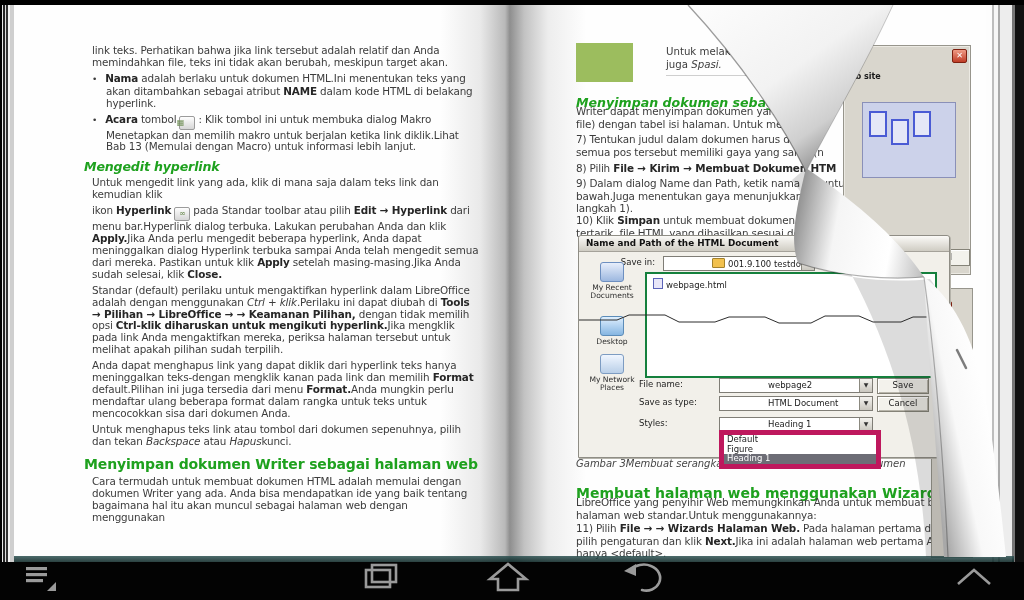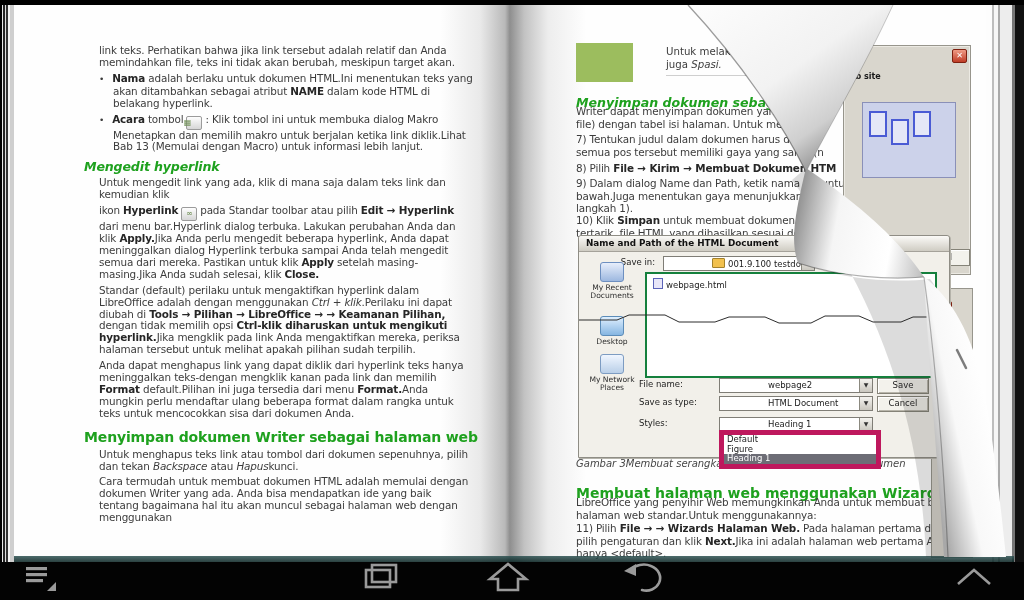--- a/index.html
+++ b/index.html
@@ -14,21 +14,21 @@
   .page{position:absolute;top:0;height:557px;background:#fefefe;overflow:hidden;}
   .page.left{left:14px;width:496px;
     background:linear-gradient(90deg,#fefefe 0 86%,#e9e9e9 94%,#b9b9b9 99%,#8d8d8d 100%);}
   .page.right{left:510px;width:476px;
     background:linear-gradient(90deg,#8f8f8f 0,#c2c2c2 3%,#ededed 8%,#fefefe 16%);}
   .bottom-shade{position:absolute;left:14px;top:551px;width:1000px;height:6px;
     background:linear-gradient(#2e5353,#06201f);opacity:.85;}
   
   .lcol{position:absolute;left:70px;top:40px;width:404px;color:#3c3c3c;
         font-size:10.4px;line-height:11.9px;letter-spacing:-.15px;}
-  .lb{margin:0 15px 4px;}
+  .lb{margin:0 8px 4px;}
   .lp-bullet{padding-left:14px;text-indent:-14px;}
   .bu{font-size:9px;margin-right:8px;}
   .b{font-weight:bold;color:#262626;}
   .i{font-style:italic;}
   .lp-h3,.rp-h3{color:#1ea11e;font-weight:bold;font-style:italic;font-size:12.6px;
                 line-height:14px;margin:7px 0 3px;}
   .lp-h2,.rp-h2{color:#1ea11e;font-weight:bold;font-size:14px;line-height:16px;margin:9px 0 4px;}
   .chip{display:inline-block;width:14px;height:12px;border:1px solid #9b9b9b;border-radius:2px;
         background:linear-gradient(#fefefe,#d6d6d6);font-size:8px;line-height:11px;text-align:center;
         color:#6f8f55;vertical-align:-2px;margin:0 3px;}
@@ -98,22 +98,22 @@
   <div class="page left">
     <div class="lcol" id="left-col">
         <div class="lb lp-p"><span>link teks. Perhatikan bahwa jika link tersebut adalah relatif dan Anda memindahkan file, teks ini tidak akan berubah, meskipun target akan.</span></div>
         <div class="lb lp-bullet"><span class="bu">•</span><span class="b">Nama</span><span> adalah berlaku untuk dokumen HTML.Ini menentukan teks yang akan ditambahkan sebagai atribut </span><span class="b">NAME</span><span> dalam kode HTML di belakang hyperlink.</span></div>
         <div class="lb lp-bullet"><span class="bu">•</span><span class="b">Acara</span><span> tombol</span><span class="chip">▦</span><span>: Klik tombol ini untuk membuka dialog Makro Menetapkan dan memilih makro untuk berjalan ketika link diklik.Lihat Bab 13 (Memulai dengan Macro) untuk informasi lebih lanjut.</span></div>
         <div class="lb lp-h3"><span>Mengedit hyperlink</span></div>
         <div class="lb lp-p"><span>Untuk mengedit link yang ada, klik di mana saja dalam teks link dan kemudian klik</span></div>
         <div class="lb lp-p"><span>ikon </span><span class="b">Hyperlink</span><span class="chip">∞</span><span>pada Standar toolbar atau pilih </span><span class="b">Edit → Hyperlink</span><span> dari menu bar.Hyperlink dialog terbuka. Lakukan perubahan Anda dan klik </span><span class="b">Apply.</span><span>Jika Anda perlu mengedit beberapa hyperlink, Anda dapat meninggalkan dialog Hyperlink terbuka sampai Anda telah mengedit semua dari mereka. Pastikan untuk klik </span><span class="b">Apply</span><span> setelah masing-masing.Jika Anda sudah selesai, klik </span><span class="b">Close.</span></div>
         <div class="lb lp-p"><span>Standar (default) perilaku untuk mengaktifkan hyperlink dalam LibreOffice adalah dengan menggunakan </span><span class="i">Ctrl + klik</span><span>.Perilaku ini dapat diubah di </span><span class="b">Tools → Pilihan → LibreOffice → → Keamanan Pilihan,</span><span> dengan tidak memilih opsi </span><span class="b">Ctrl-klik diharuskan untuk mengikuti hyperlink.</span><span>Jika mengklik pada link Anda mengaktifkan mereka, periksa halaman tersebut untuk melihat apakah pilihan sudah terpilih.</span></div>
         <div class="lb lp-p"><span>Anda dapat menghapus link yang dapat diklik dari hyperlink teks hanya meninggalkan teks-dengan mengklik kanan pada link dan memilih </span><span class="b">Format</span><span> default.Pilihan ini juga tersedia dari menu </span><span class="b">Format.</span><span>Anda mungkin perlu mendaftar ulang beberapa format dalam rangka untuk teks untuk mencocokkan sisa dari dokumen Anda.</span></div>
+        <div class="lb lp-p"><span>Untuk menghapus teks link atau tombol dari dokumen sepenuhnya, pilih dan tekan </span><span class="i">Backspace</span><span> atau </span><span class="i">Hapus</span><span>kunci.</span></div>
         <div class="lb lp-h2"><span>Menyimpan dokumen Writer sebagai halaman web</span></div>
-        <div class="lb lp-p"><span>Untuk menghapus teks link atau tombol dari dokumen sepenuhnya, pilih dan tekan </span><span class="i">Backspace</span><span> atau </span><span class="i">Hapus</span><span>kunci.</span></div>
         <div class="lb lp-p"><span>Cara termudah untuk membuat dokumen HTML adalah memulai dengan dokumen Writer yang ada. Anda bisa mendapatkan ide yang baik tentang bagaimana hal itu akan muncul sebagai halaman web dengan menggunakan </span></div>
       </div>
   </div>
 
   <div class="page right">
 
     <div class="tipbox">
       <div class="tip-ico"></div>
       <div class="tip-text">
         <span>Untuk melakukan hal ini, tekan</span><br>

